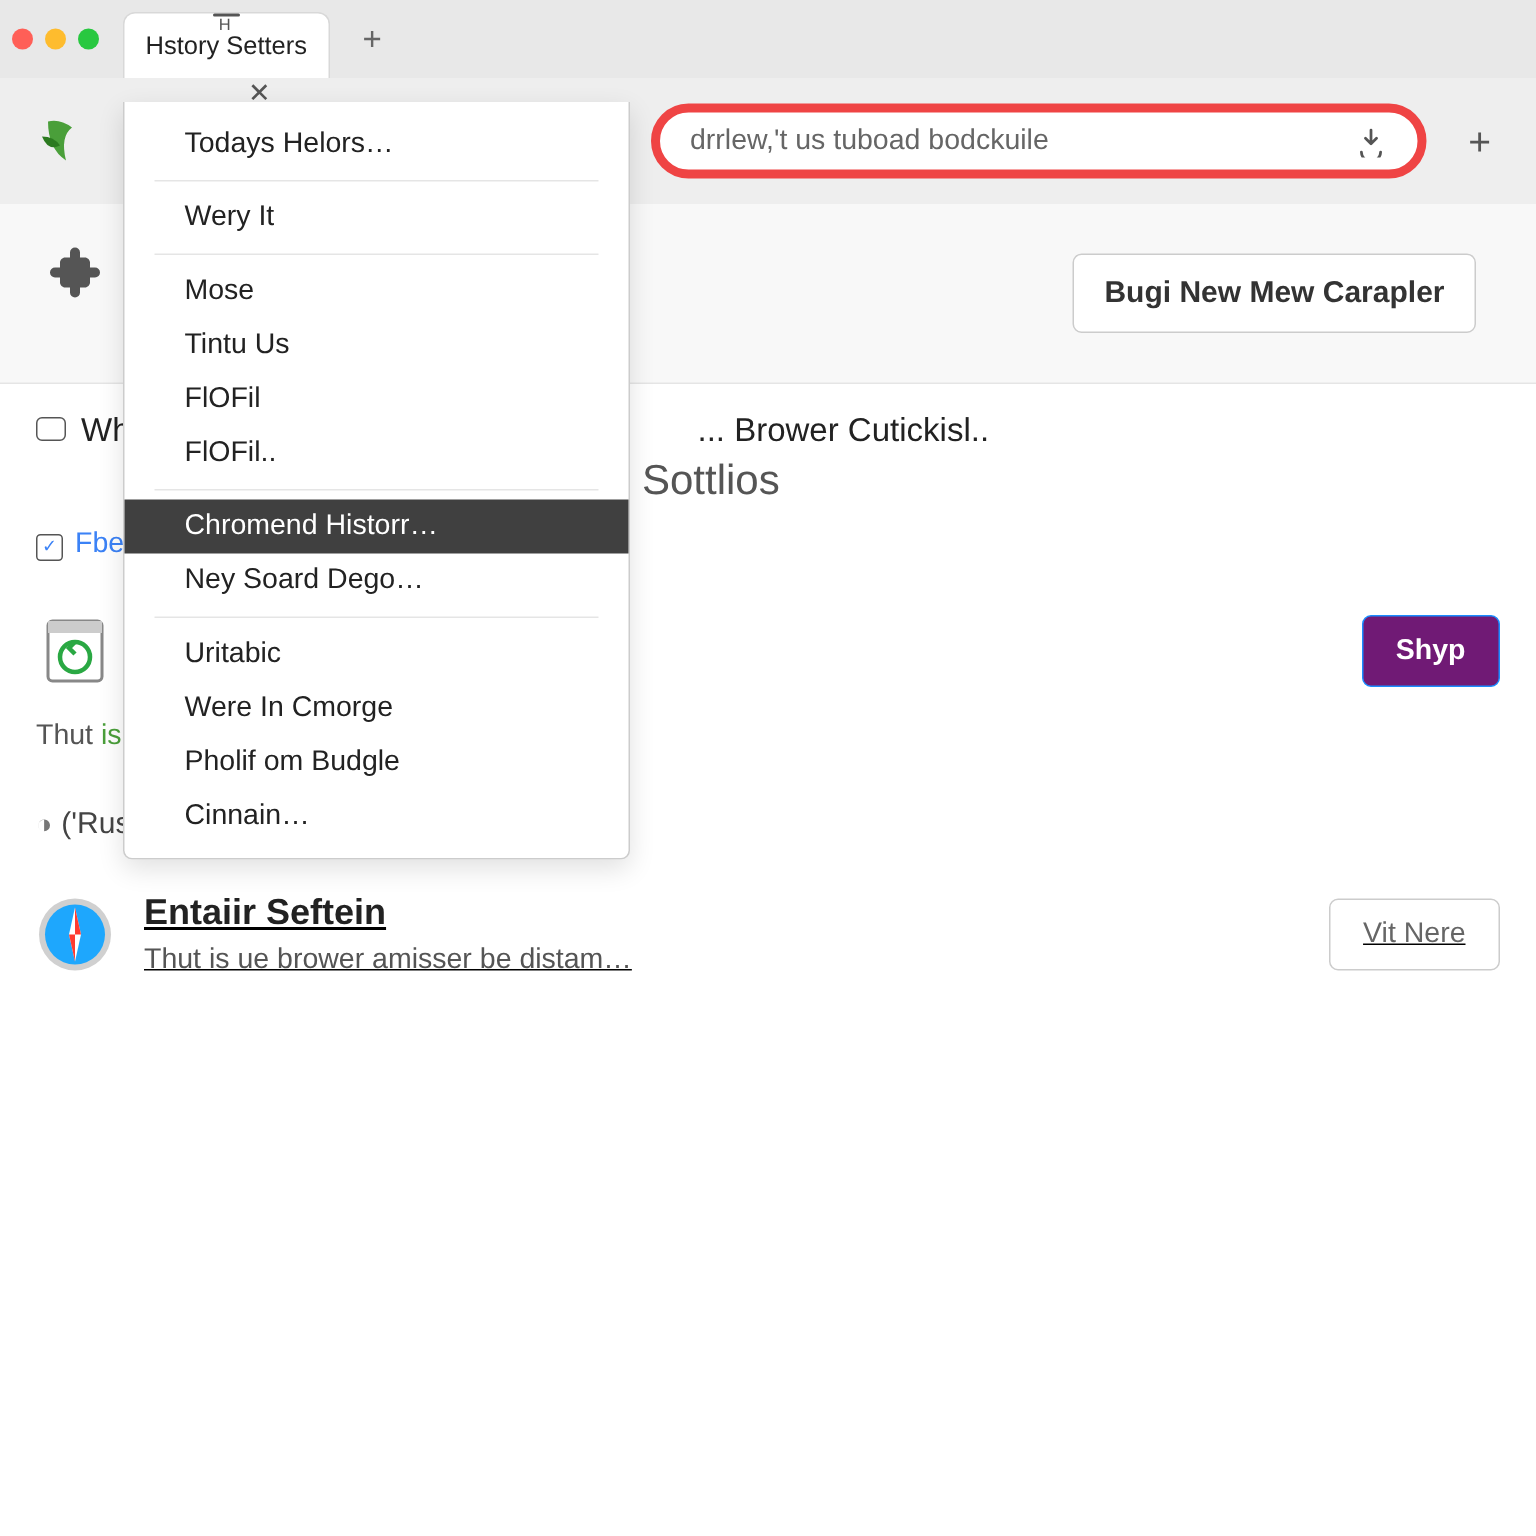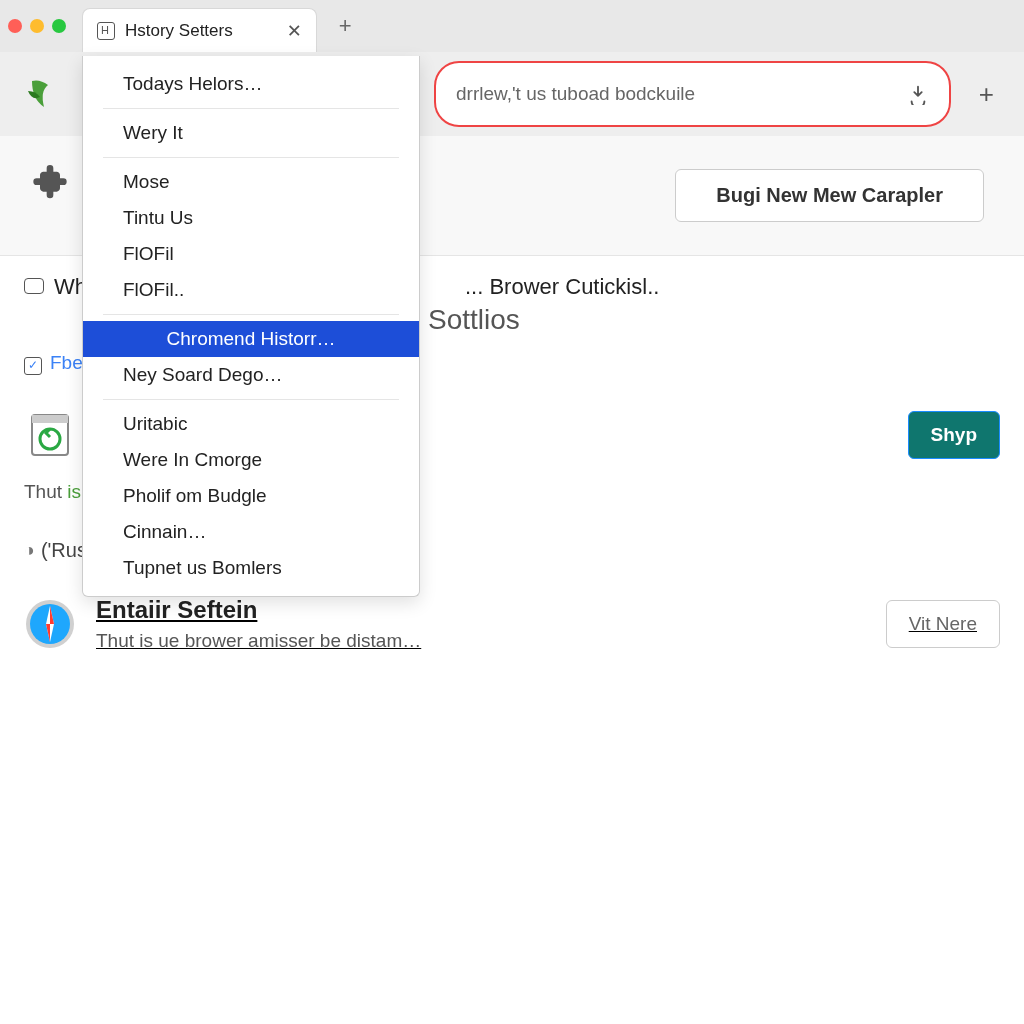--- a/index.html
+++ b/index.html
@@ -39,20 +39,21 @@
   display: flex;
   align-items: center;
   background: #fff;
   border-radius: 8px 8px 0 0;
   height: 44px;
   padding: 0 14px;
   gap: 10px;
   margin-top: 8px;
   border: 1px solid #d8d8d8;
   border-bottom: none;
+  flex-direction: column;
 }
 .tab-icon {
   width: 18px;
   height: 18px;
   border: 1.5px solid #555;
   border-radius: 3px;
   position: relative;
 }
 .tab-icon::after {
   content: "H";
@@ -87,23 +88,23 @@
   gap: 18px;
 }
 .browser-logo {
   width: 46px;
   height: 46px;
   position: relative;
 }
 .browser-logo svg { width: 100%; height: 100%; }
 .address-bar {
   flex: 1;
-  height: 66px;
-  background: #fff;
-  border: 2px solid #ef4444;
+  height: 50px;
+  background: #fff;
+  border: 6px solid #ef4444;
   border-radius: 25px;
   display: flex;
   align-items: center;
   padding: 0 20px 0 20px;
   font-size: 19px;
   color: #666;
   margin-left: 350px;
 }
 .address-text { flex: 1; }
 .download-icon {
@@ -136,21 +137,21 @@
   left: 30px;
   top: 24px;
   width: 40px;
   height: 40px;
   color: #555;
 }
 .banner-button {
   border: 1px solid #ccc;
   background: #fff;
   border-radius: 6px;
-  padding: 14px 40px;
+  padding: 14px 20px;
   font-size: 20px;
   font-weight: 600;
   color: #333;
   cursor: pointer;
 }
 .section {
   padding: 18px 24px 10px;
 }
 .section-header {
   display: flex;
@@ -187,21 +188,21 @@
   border: 1px solid #ccc;
   background: #fff;
   border-radius: 6px;
   padding: 12px 22px;
   font-size: 19px;
   font-weight: 500;
   color: #666;
   cursor: pointer;
 }
 .row-action.primary {
-  background: #0f766e;
+  background: #701a75;
   border-color: #1a8cff;
   color: #fff;
   font-weight: 700;
   text-align: right;
 }
 .single-title {
   font-size: 28px;
   color: #555;
   padding-left: 428px;
   margin-top: -6px;
@@ -217,42 +218,41 @@
 .rusuy-line {
   display: flex;
   align-items: center;
   gap: 6px;
   padding: 26px 24px 4px;
   font-size: 20px;
   color: #444;
 }
 .dropdown-menu {
   position: absolute;
-  top: 56px;
+  top: 68px;
   left: 82px;
   width: 338px;
   background: #fff;
   border: 1px solid #ccc;
   border-top: none;
   border-radius: 0 0 6px 6px;
   box-shadow: 0 6px 18px rgba(0,0,0,0.12);
   z-index: 100;
   padding: 10px 0;
 }
 .menu-item {
   padding: 7px 40px;
   font-size: 19px;
   color: #222;
   cursor: pointer;
 }
 .menu-item.highlighted {
-  background: #1d4ed8;
+  background: #404040;
   color: #fff;
   padding-left: 40px;
-  text-align: center;
 }
 .menu-sep {
   height: 1px;
   background: #e5e5e5;
   margin: 6px 20px;
 }
 .check-icon::before {
   content: "✓";
   display: inline-block;
   width: 16px;
@@ -393,14 +393,13 @@
   <div class="menu-item">FlOFil</div>
   <div class="menu-item">FlOFil..</div>
   <div class="menu-sep"></div>
   <div class="menu-item highlighted">Chromend Historr…</div>
   <div class="menu-item">Ney Soard Dego…</div>
   <div class="menu-sep"></div>
   <div class="menu-item">Uritabic</div>
   <div class="menu-item">Were In Cmorge</div>
   <div class="menu-item">Pholif om Budgle</div>
   <div class="menu-item">Cinnain…</div>
-  <div class="menu-item">Tupnet us Bomlers</div>
 </div>
 
 </body></html>

